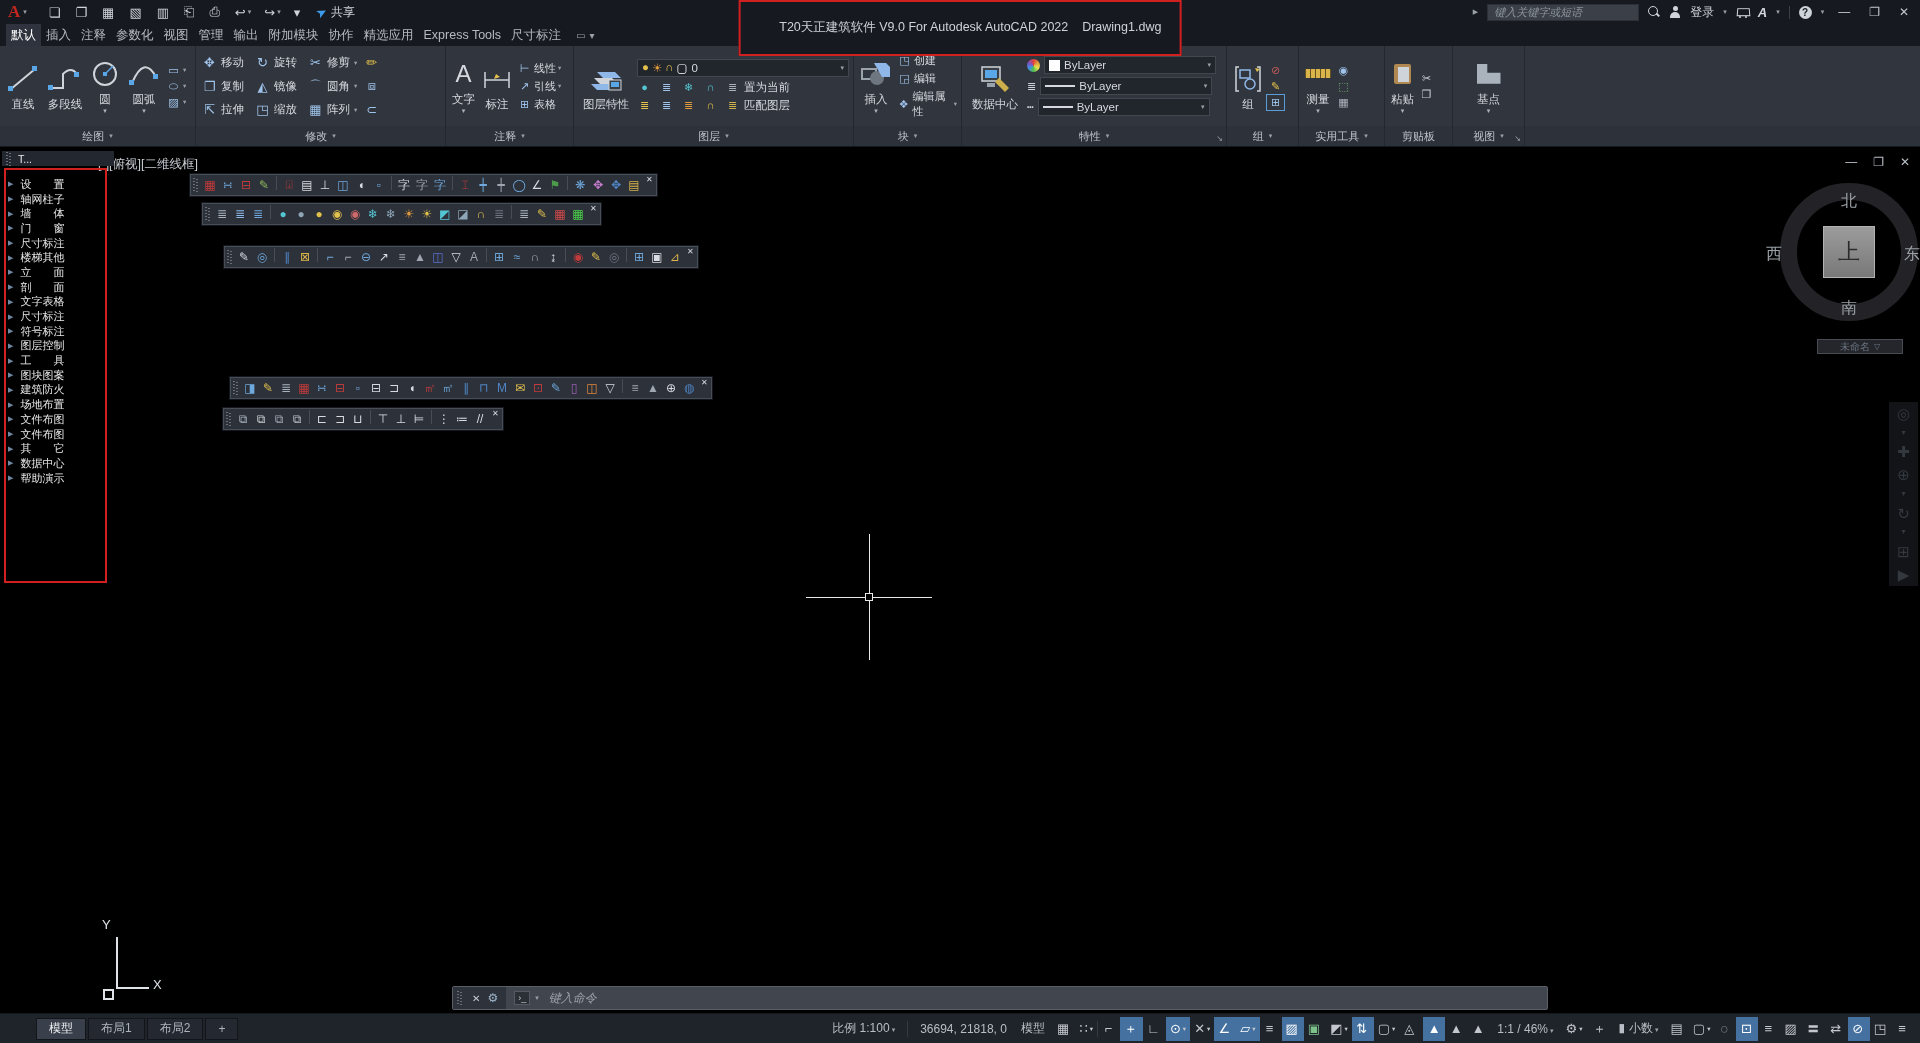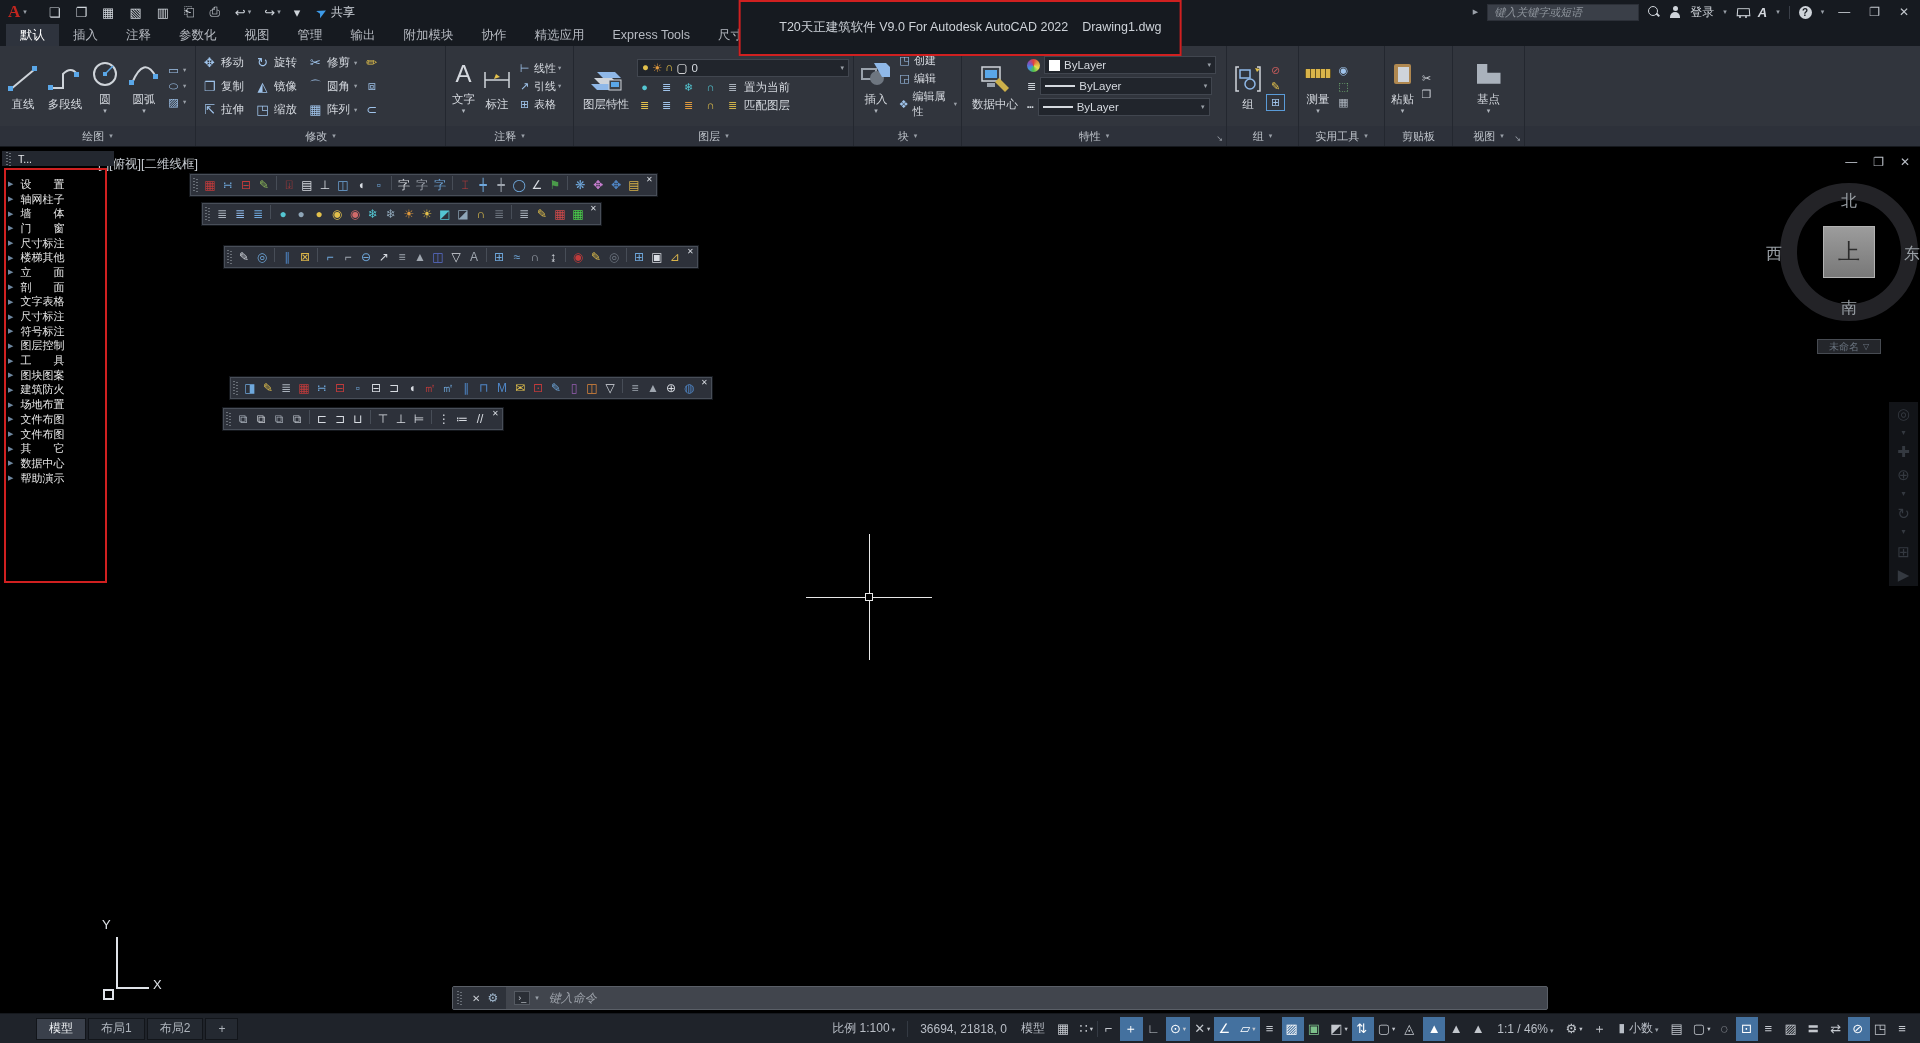--- a/index.html
+++ b/index.html
@@ -30,21 +30,21 @@
 .icon-cart::before{content:"";position:absolute;left:1px;top:1px;width:11px;height:6px;border:1.5px solid #cfd4da;transform:perspective(10px) rotateX(8deg)}
 .icon-cart::after{content:"";position:absolute;left:3px;top:9px;width:2px;height:2px;border-radius:50%;background:#cfd4da;box-shadow:6px 0 0 #cfd4da}
 .adsk{font-weight:bold;font-style:italic;font-size:13px;color:#d5d9df}
 .icon-help{width:13px;height:13px;border-radius:50%;background:#cfd4da;color:#161a20;font-size:10px;font-weight:bold;display:flex;align-items:center;justify-content:center}
 .vdiv{width:1px;height:13px;background:#3a3f48}
 .wbtn{font-size:12px;color:#c3c8ce;padding:0 5px;cursor:default}
 .tb-caret{font-size:7px;color:#9aa0a8}
 
 
 .tabbar{position:absolute;top:24px;left:0;right:0;height:22px;background:#161a20;display:flex;align-items:stretch;padding-left:6px;font-size:12.5px;color:#b6bac1;z-index:29}
-.mtab{display:flex;align-items:center;padding:0 14px;cursor:default}
+.mtab{display:flex;align-items:center;padding:0 5px;cursor:default}
 .mtab.active{background:#2e333d;color:#fff}
 .tab-extra{display:flex;align-items:center;gap:4px;margin-left:10px;color:#9aa0a8;font-size:10px}
 
 
 .ribbon{position:absolute;top:46px;left:0;right:0;height:101px;background:#31353d;border-bottom:1px solid #15181d;display:flex;z-index:28}
 .panel{position:relative;height:100%;border-right:1px solid #23272f;display:flex;flex-direction:column;flex:0 0 auto}
 .panel.fill{flex:1 1 auto;border-right:none}
 .pbody{height:80px;display:flex;align-items:center;padding:3px 4px;gap:3px}
 .plabel{height:20px;display:flex;align-items:center;justify-content:center;gap:5px;color:#bfc4cb;font-size:11px;background:#2d313a;position:relative}
 .plabel .caret{font-size:7px;color:#9aa0a8}
@@ -86,21 +86,21 @@
 .grip{width:5px;height:14px;background:repeating-linear-gradient(to bottom,#6a7078 0 1px,transparent 1px 3px),repeating-linear-gradient(to bottom,#6a7078 0 1px,transparent 1px 3px);background-size:2px 100%,2px 100%;background-position:0 0,3px 1px;background-repeat:repeat-y;margin:0 3px 0 1px}
 .tzbar{position:absolute;height:22px;background:#2d313a;border:1px solid #484e58;box-shadow:0 0 0 1px #14171c;display:flex;align-items:center;padding:0 3px 0 1px;z-index:4}
 .ti{width:18px;height:18px;display:flex;align-items:center;justify-content:center;font-size:12px;line-height:1;cursor:default}
 .ti.sep{width:1px;height:14px;background:#474d57;margin:0 3px}
 .tz-close{font-size:8px;color:#d8dce2;align-self:flex-start;margin:0 0 0 3px;cursor:default}
 
 
 .vc-ring{position:absolute;left:1780px;top:36px;width:138px;height:138px;border:17px solid #232327;border-radius:50%;z-index:3}
 .vc-top{position:absolute;left:1823px;top:79px;width:52px;height:52px;background:linear-gradient(#9c9c9c,#787878);border:1px solid #b2b2b2;color:#2b2b2b;font-size:22px;display:flex;align-items:center;justify-content:center;font-family:"Liberation Serif",serif;z-index:4}
 .vc-label{position:absolute;color:#9aa0a6;font-size:16px;font-family:"Liberation Serif",serif;z-index:4}
-.vc-view{position:absolute;left:1817px;top:192px;width:64px;height:15px;background:#24262b;border:1px solid #474b52;color:#6a7480;font-size:10px;display:flex;align-items:center;justify-content:center;gap:4px;z-index:4}
+.vc-view{position:absolute;left:1817px;top:192px;width:86px;height:15px;background:#24262b;border:1px solid #474b52;color:#6a7480;font-size:10px;display:flex;align-items:center;justify-content:center;gap:4px;z-index:4}
 
 
 .navbar{position:absolute;left:1889px;top:255px;width:29px;height:184px;background:rgba(32,36,43,.55);display:flex;flex-direction:column;align-items:center;justify-content:space-around;z-index:3;color:#343940}
 .nv{font-size:15px;line-height:1;cursor:default}
 .nv.small{font-size:8px}
 
 
 .ch-h{position:absolute;left:806px;top:450px;width:126px;height:1px;background:#e8e8e8;z-index:2}
 .ch-v{position:absolute;left:869px;top:387px;width:1px;height:126px;background:#e8e8e8;z-index:2}
 .ch-box{position:absolute;left:865px;top:446px;width:8px;height:8px;border:1px solid #e8e8e8;background:#000;z-index:2}

